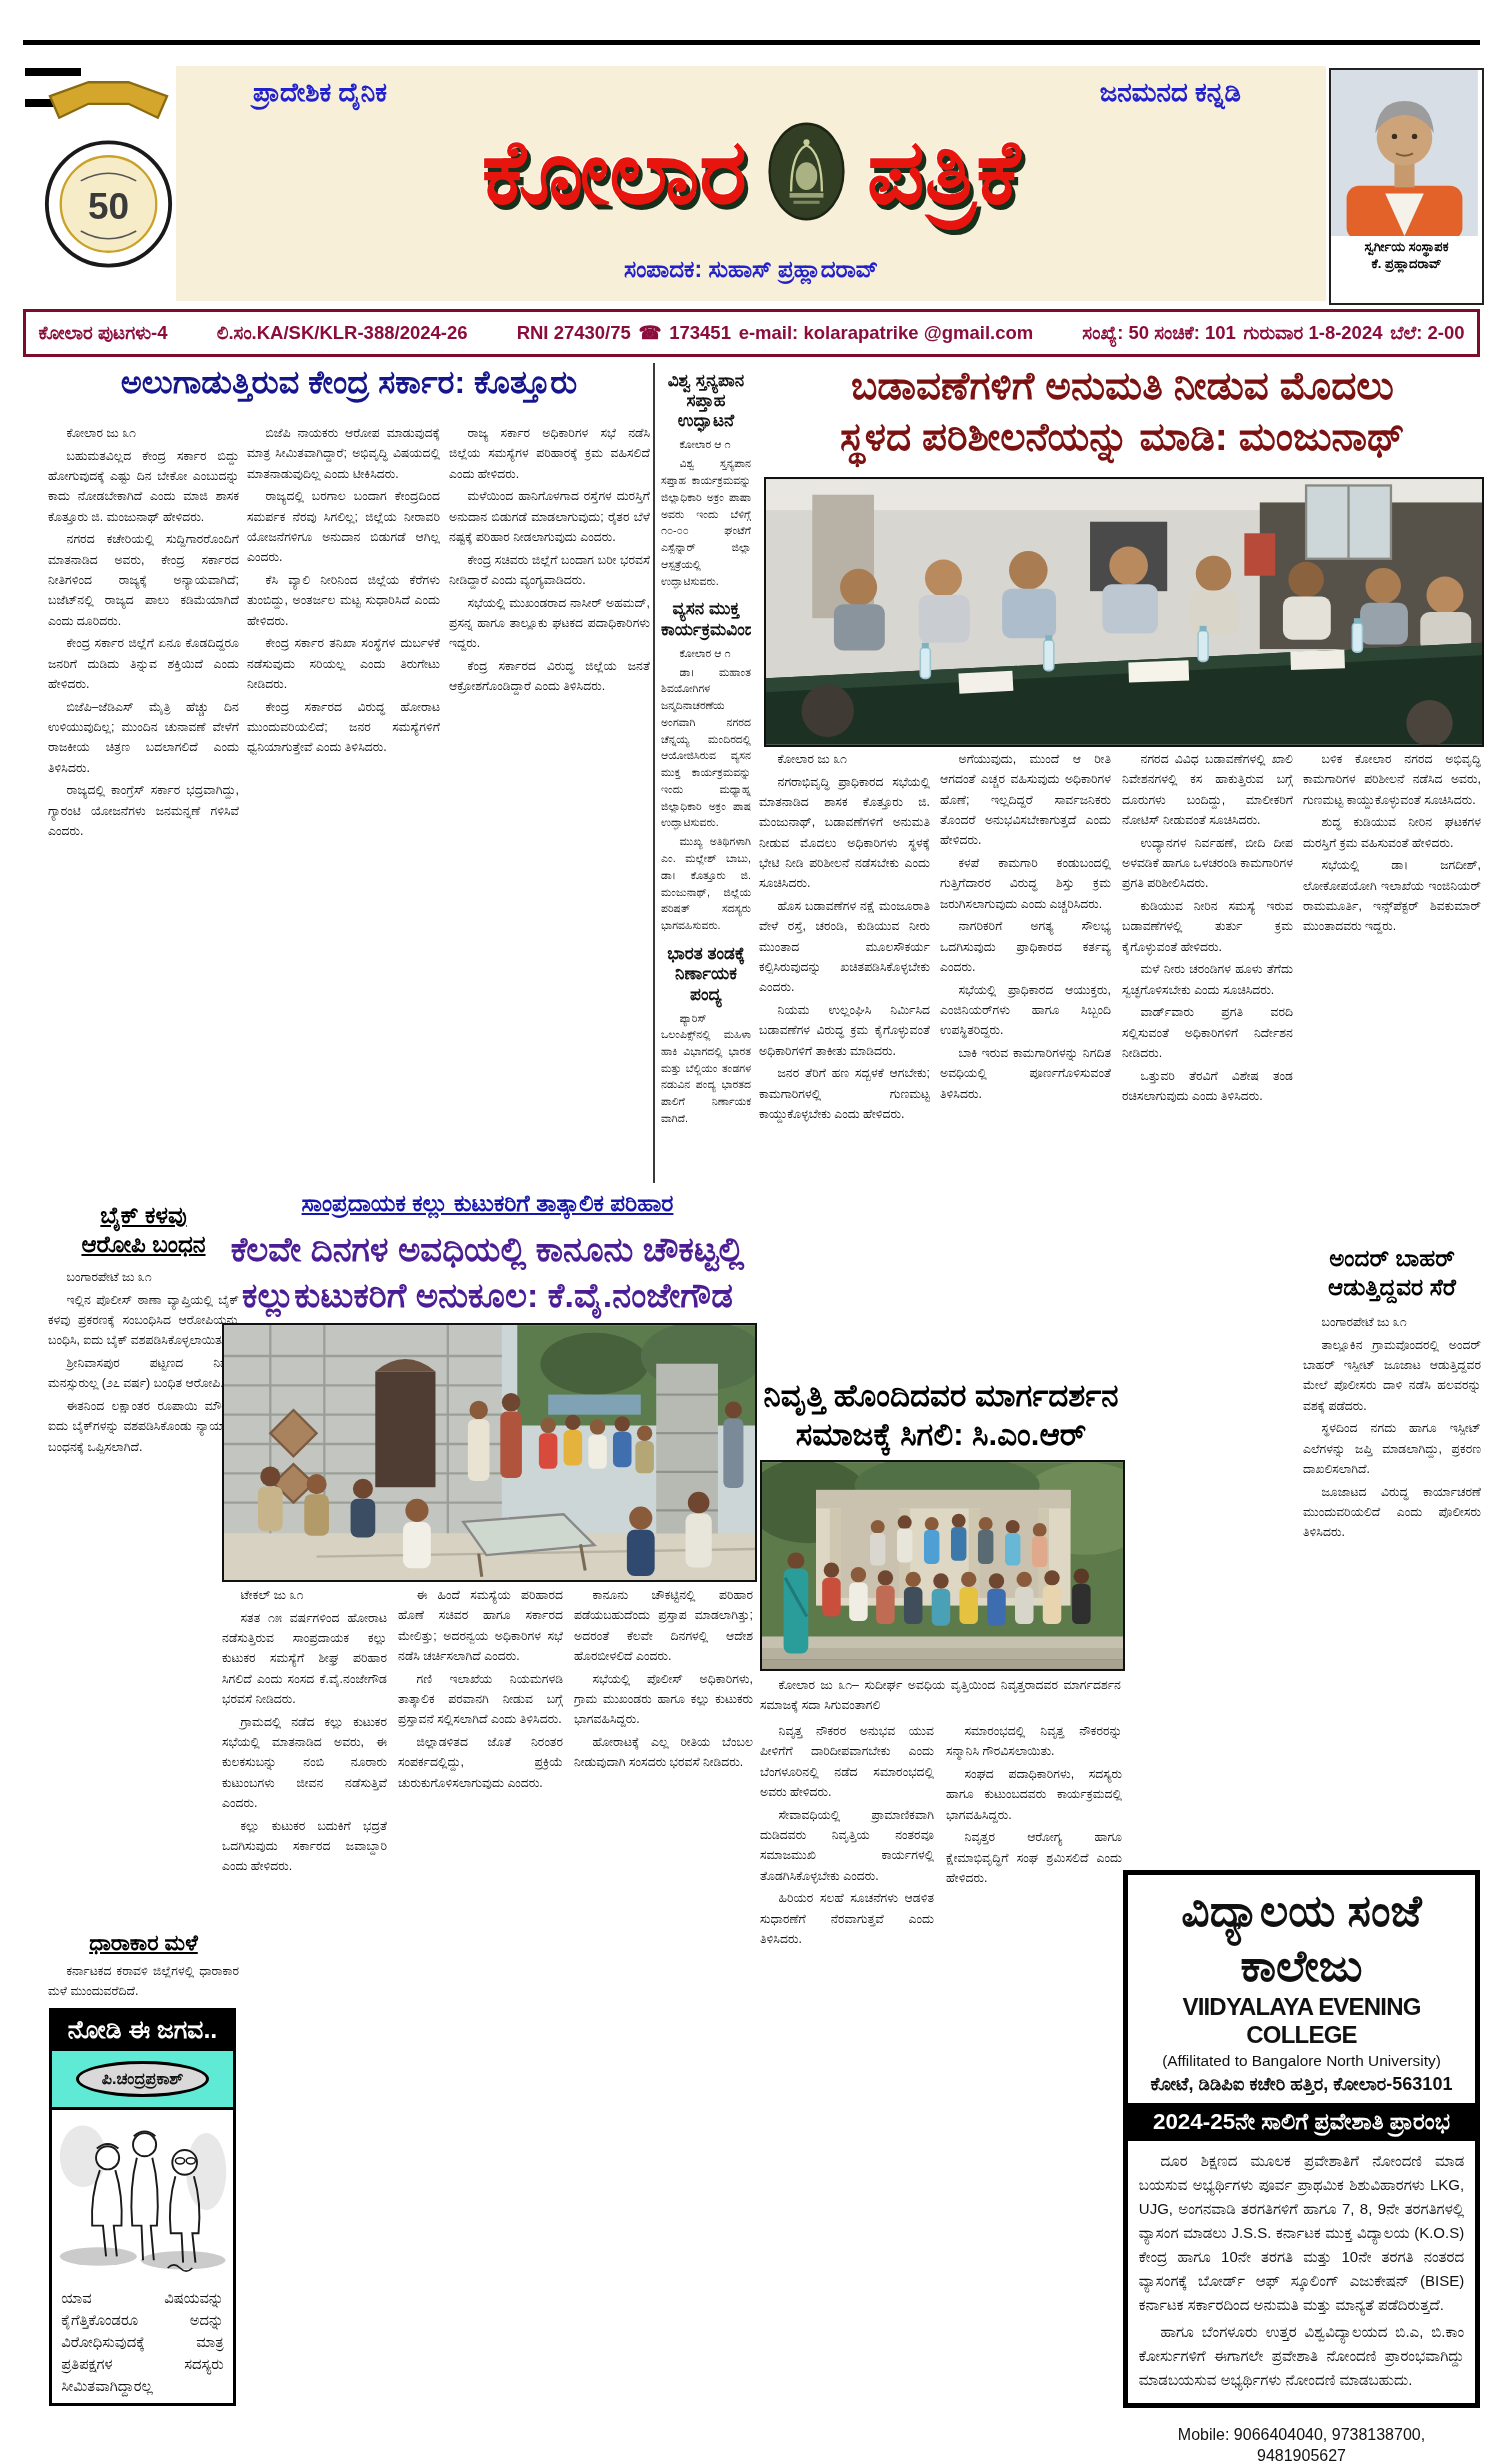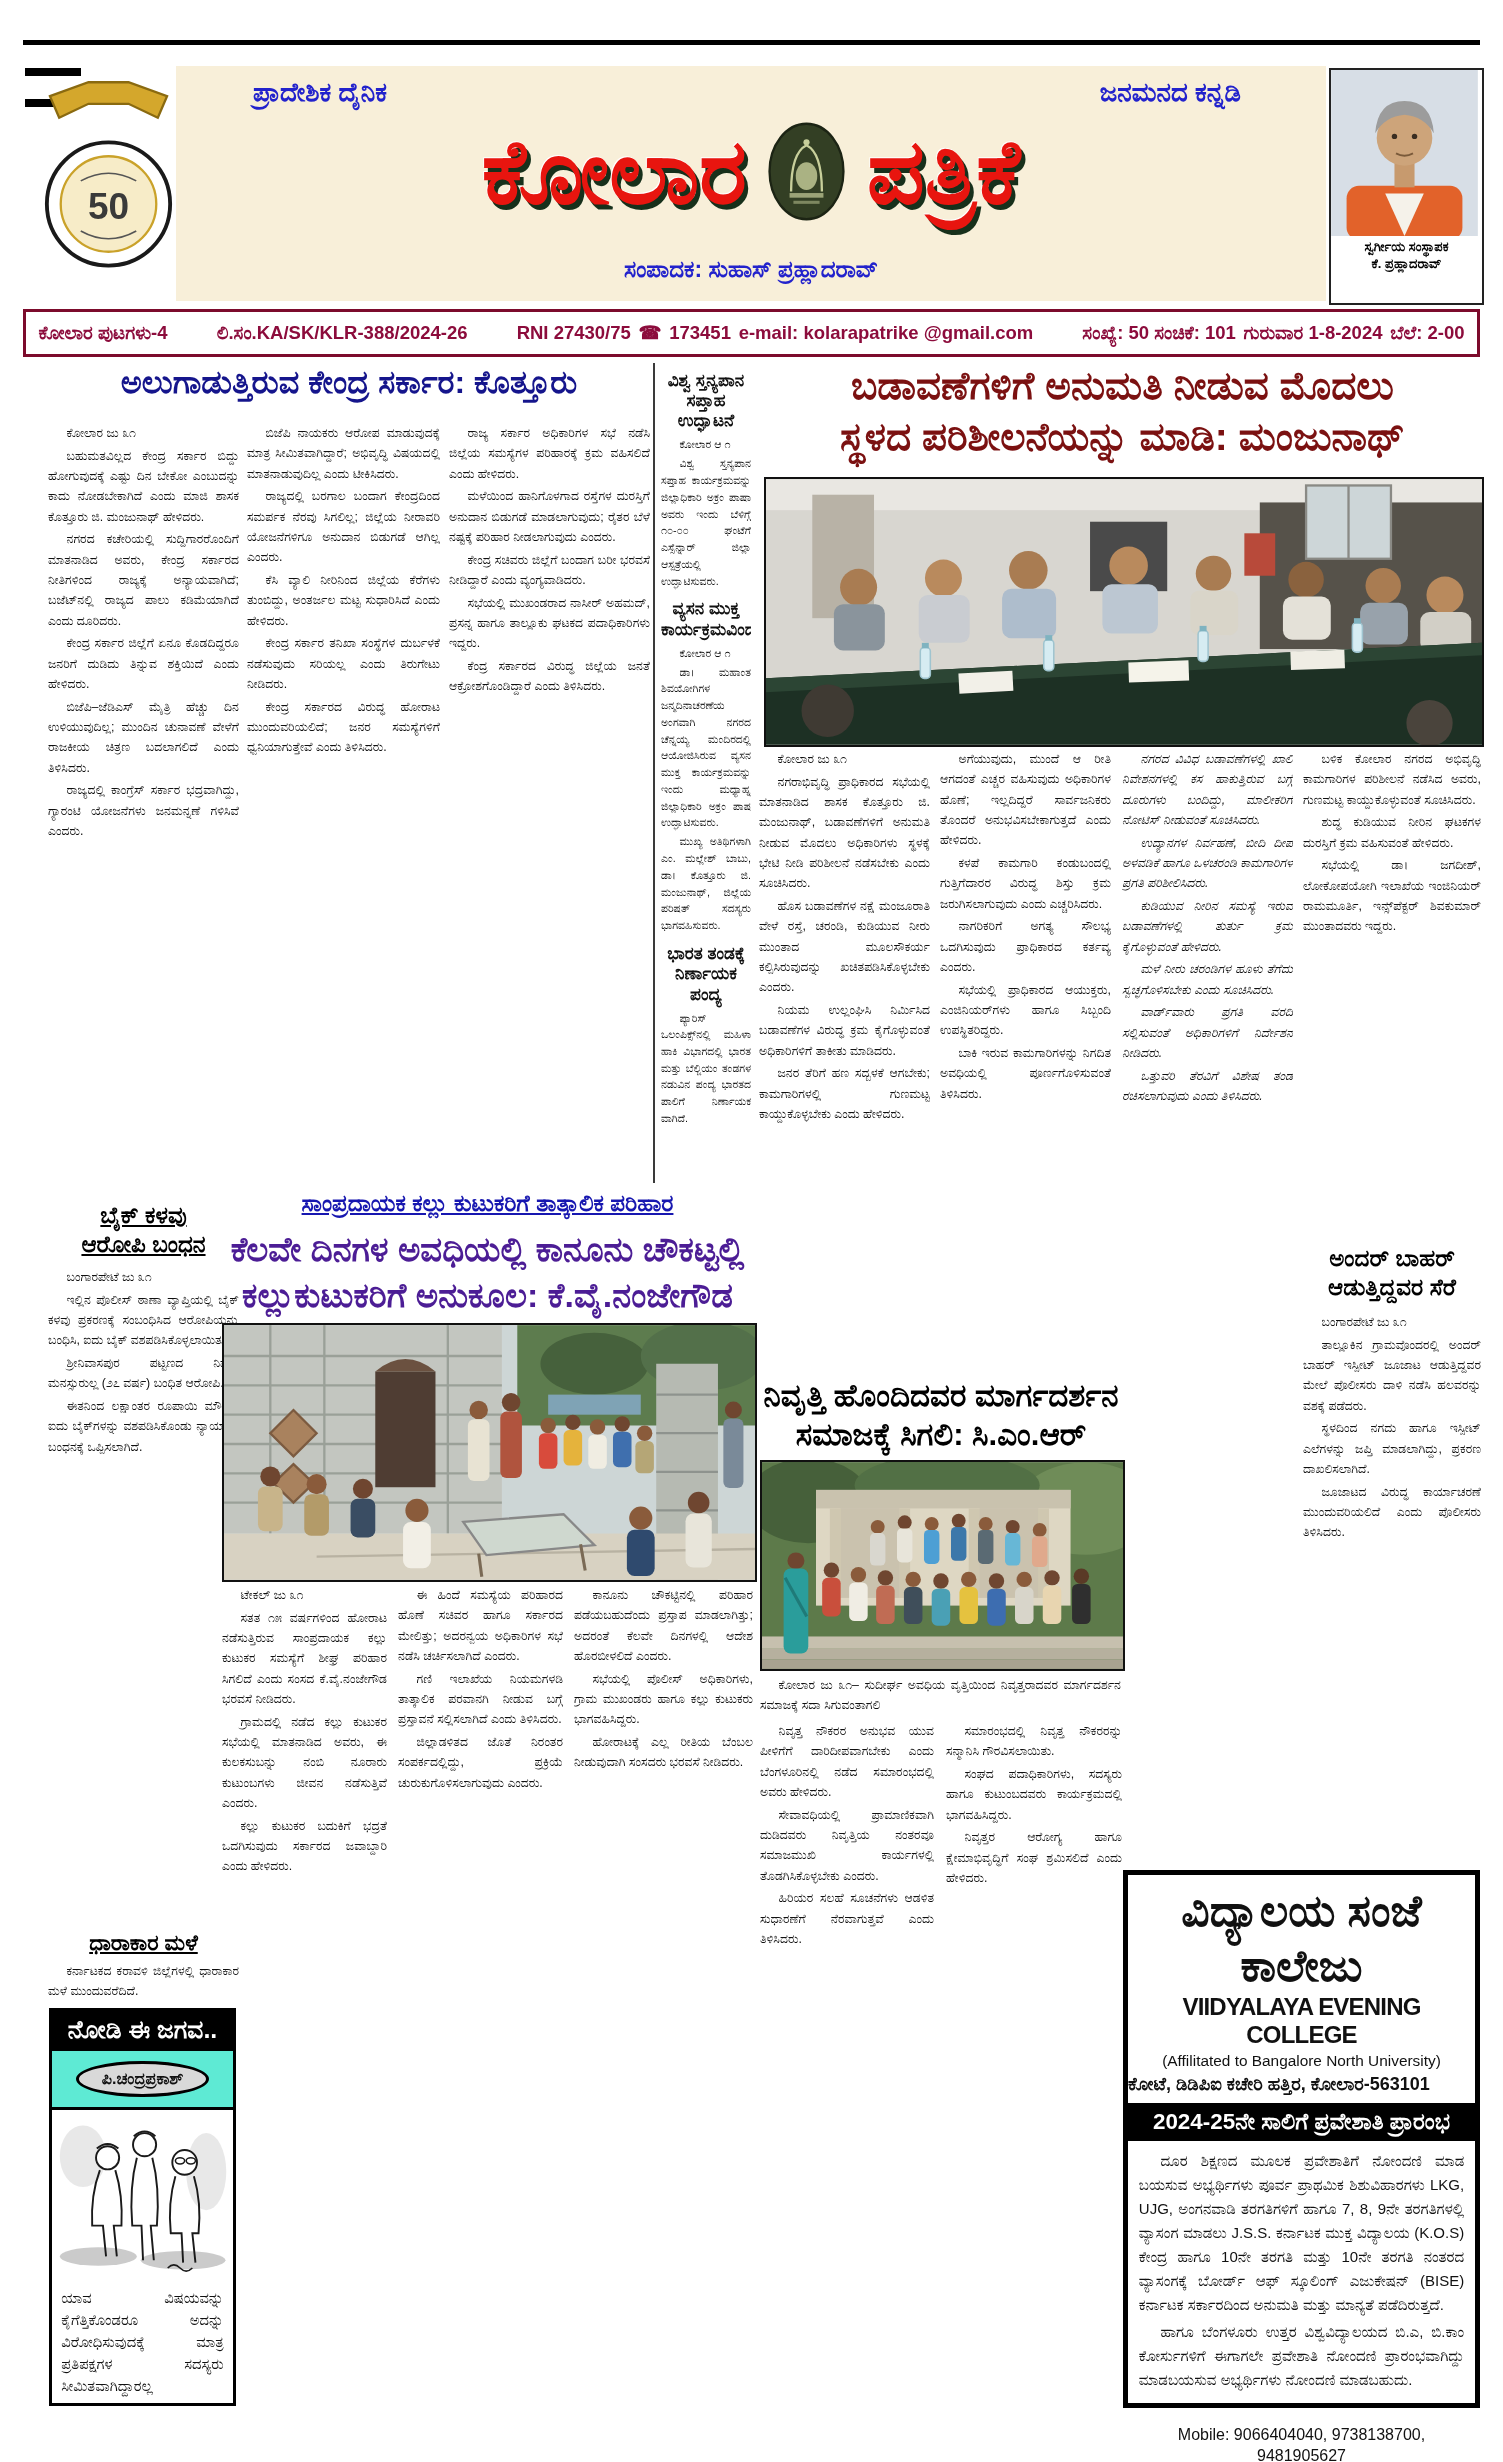--- a/index.html
+++ b/index.html
@@ -40,21 +40,21 @@
   .cartoon-head{background:#000;color:#fff;font-weight:bold;font-size:25px;text-align:center;line-height:1.5;}
   .bubble-row{display:flex;align-items:center;justify-content:center;border-bottom:3.1px solid #000;background:#5eead4;}
   .bubble{border:3.9px solid #000;background:#d9d9d9;border-radius:50%;padding:6.2px 23px;
           font-weight:bold;font-size:16px;white-space:nowrap;}
   .cartoon-caption{font-size:14.7px;line-height:1.5;text-align:justify;padding:6.2px 9.3px;}
   
   .adbox{border:5.4px solid #000;background:#fff;}
   .ad-title{font-weight:bold;font-size:44px;text-align:center;line-height:1.25;margin-top:7.7px;}
   .ad-en{font-weight:bold;font-size:24px;text-align:center;letter-spacing:-0.8px;}
   .ad-affil{font-size:15.4px;text-align:center;margin-top:3.1px;}
-  .ad-addr{font-size:18px;font-weight:bold;text-align:left;margin-top:4.6px;}
+  .ad-addr{font-size:18px;font-weight:bold;text-align:center;margin-top:4.6px;}
   .ad-banner{background:#000;color:#fff;font-weight:bold;font-size:22.4px;text-align:center;
              line-height:1.7;margin-top:7.7px;}
   .ad-body{font-size:15px;line-height:1.6;text-align:justify;padding:7.7px 10.8px 0;}
   .ad-body p{margin:0 0 3.1px;text-indent:21.6px;}
   .ad-mobile{font-size:16px;text-align:center;font-weight:normal;line-height:1.35;
              font-family:"Liberation Sans",sans-serif;}
 </style>
 </head>
 <body>
 
@@ -281,21 +281,21 @@
       <p class="para">ನಿಯಮ ಉಲ್ಲಂಘಿಸಿ ನಿರ್ಮಿಸಿದ ಬಡಾವಣೆಗಳ ವಿರುದ್ಧ ಕ್ರಮ ಕೈಗೊಳ್ಳುವಂತೆ ಅಧಿಕಾರಿಗಳಿಗೆ ತಾಕೀತು ಮಾಡಿದರು.</p>
       <p class="para">ಜನರ ತೆರಿಗೆ ಹಣ ಸದ್ಬಳಕೆ ಆಗಬೇಕು; ಕಾಮಗಾರಿಗಳಲ್ಲಿ ಗುಣಮಟ್ಟ ಕಾಯ್ದುಕೊಳ್ಳಬೇಕು ಎಂದು ಹೇಳಿದರು.</p>
     </div>
   <div class="col" style="left:940px;top:749px;width:171px;height:616px;">
       <p class="para">ಅಗೆಯುವುದು, ಮುಂದೆ ಆ ರೀತಿ ಆಗದಂತೆ ಎಚ್ಚರ ವಹಿಸುವುದು ಅಧಿಕಾರಿಗಳ ಹೊಣೆ; ಇಲ್ಲದಿದ್ದರೆ ಸಾರ್ವಜನಿಕರು ತೊಂದರೆ ಅನುಭವಿಸಬೇಕಾಗುತ್ತದೆ ಎಂದು ಹೇಳಿದರು.</p>
       <p class="para">ಕಳಪೆ ಕಾಮಗಾರಿ ಕಂಡುಬಂದಲ್ಲಿ ಗುತ್ತಿಗೆದಾರರ ವಿರುದ್ಧ ಶಿಸ್ತು ಕ್ರಮ ಜರುಗಿಸಲಾಗುವುದು ಎಂದು ಎಚ್ಚರಿಸಿದರು.</p>
       <p class="para">ನಾಗರಿಕರಿಗೆ ಅಗತ್ಯ ಸೌಲಭ್ಯ ಒದಗಿಸುವುದು ಪ್ರಾಧಿಕಾರದ ಕರ್ತವ್ಯ ಎಂದರು.</p>
       <p class="para">ಸಭೆಯಲ್ಲಿ ಪ್ರಾಧಿಕಾರದ ಆಯುಕ್ತರು, ಎಂಜಿನಿಯರ್‌ಗಳು ಹಾಗೂ ಸಿಬ್ಬಂದಿ ಉಪಸ್ಥಿತರಿದ್ದರು.</p>
       <p class="para">ಬಾಕಿ ಇರುವ ಕಾಮಗಾರಿಗಳನ್ನು ನಿಗದಿತ ಅವಧಿಯಲ್ಲಿ ಪೂರ್ಣಗೊಳಿಸುವಂತೆ ತಿಳಿಸಿದರು.</p>
     </div>
-  <div class="col" style="left:1122px;top:749px;width:171px;height:1112px;font-style:italic;">
+  <div class="col" style="left:1122px;top:749px;width:171px;height:1112px;">
       <p class="para">ನಗರದ ವಿವಿಧ ಬಡಾವಣೆಗಳಲ್ಲಿ ಖಾಲಿ ನಿವೇಶನಗಳಲ್ಲಿ ಕಸ ಹಾಕುತ್ತಿರುವ ಬಗ್ಗೆ ದೂರುಗಳು ಬಂದಿದ್ದು, ಮಾಲೀಕರಿಗೆ ನೋಟಿಸ್ ನೀಡುವಂತೆ ಸೂಚಿಸಿದರು.</p>
       <p class="para">ಉದ್ಯಾನಗಳ ನಿರ್ವಹಣೆ, ಬೀದಿ ದೀಪ ಅಳವಡಿಕೆ ಹಾಗೂ ಒಳಚರಂಡಿ ಕಾಮಗಾರಿಗಳ ಪ್ರಗತಿ ಪರಿಶೀಲಿಸಿದರು.</p>
       <p class="para">ಕುಡಿಯುವ ನೀರಿನ ಸಮಸ್ಯೆ ಇರುವ ಬಡಾವಣೆಗಳಲ್ಲಿ ತುರ್ತು ಕ್ರಮ ಕೈಗೊಳ್ಳುವಂತೆ ಹೇಳಿದರು.</p>
       <p class="para">ಮಳೆ ನೀರು ಚರಂಡಿಗಳ ಹೂಳು ತೆಗೆದು ಸ್ವಚ್ಛಗೊಳಿಸಬೇಕು ಎಂದು ಸೂಚಿಸಿದರು.</p>
       <p class="para">ವಾರ್ಡ್‌ವಾರು ಪ್ರಗತಿ ವರದಿ ಸಲ್ಲಿಸುವಂತೆ ಅಧಿಕಾರಿಗಳಿಗೆ ನಿರ್ದೇಶನ ನೀಡಿದರು.</p>
       <p class="para">ಒತ್ತುವರಿ ತೆರವಿಗೆ ವಿಶೇಷ ತಂಡ ರಚಿಸಲಾಗುವುದು ಎಂದು ತಿಳಿಸಿದರು.</p>
     </div>
   <div class="col" style="left:1303px;top:749px;width:178px;height:491px;">
       <p class="para">ಬಳಿಕ ಕೋಲಾರ ನಗರದ ಅಭಿವೃದ್ಧಿ ಕಾಮಗಾರಿಗಳ ಪರಿಶೀಲನೆ ನಡೆಸಿದ ಅವರು, ಗುಣಮಟ್ಟ ಕಾಯ್ದುಕೊಳ್ಳುವಂತೆ ಸೂಚಿಸಿದರು.</p>
       <p class="para">ಶುದ್ಧ ಕುಡಿಯುವ ನೀರಿನ ಘಟಕಗಳ ದುರಸ್ತಿಗೆ ಕ್ರಮ ವಹಿಸುವಂತೆ ಹೇಳಿದರು.</p>

